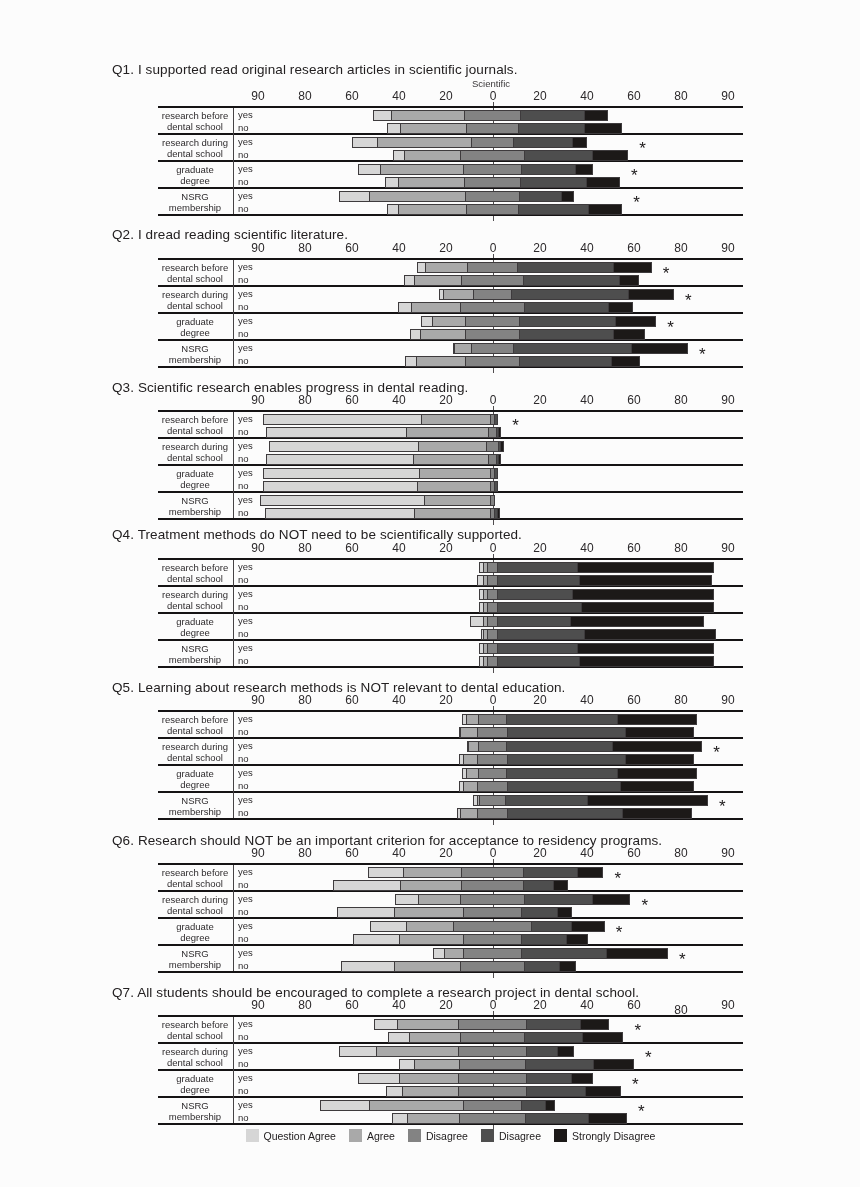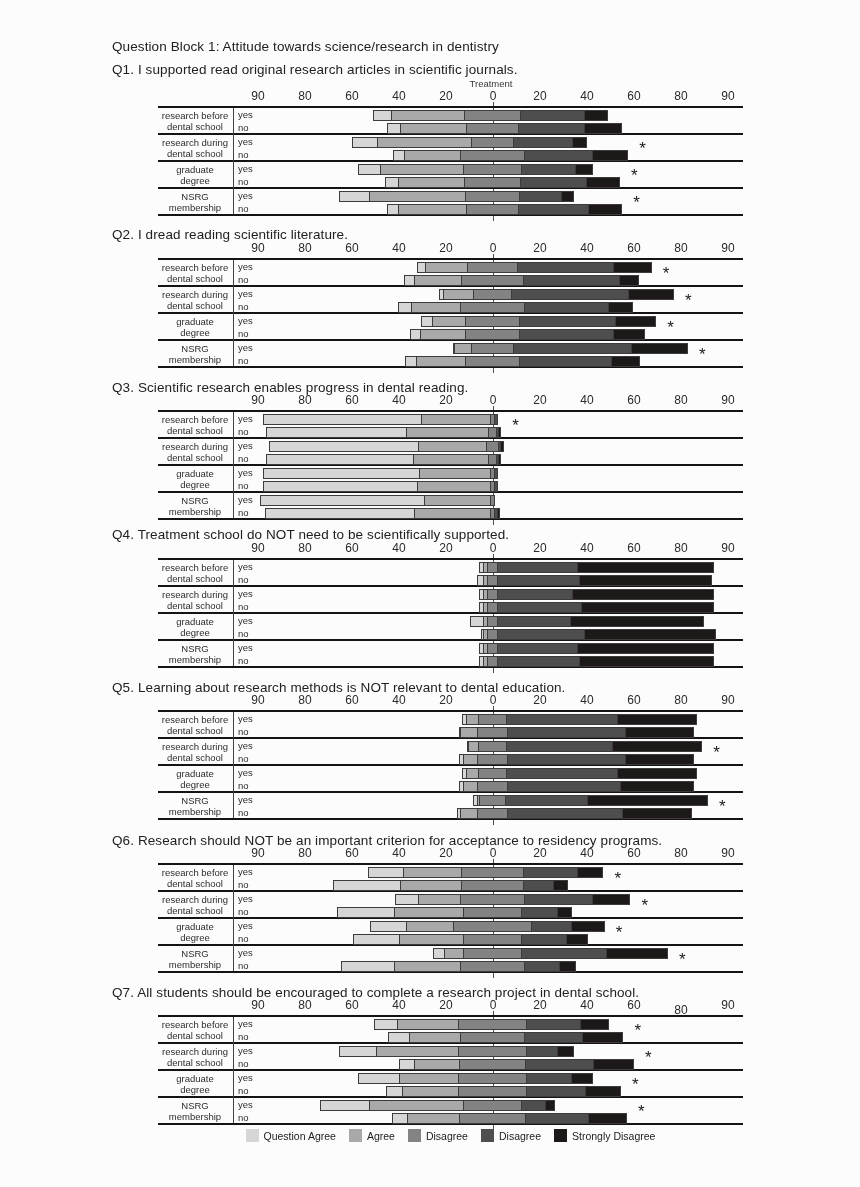--- a/index.html
+++ b/index.html
@@ -45,25 +45,24 @@
     display:flex; justify-content:center; align-items:center; gap:13px;
   }
   .legend-item { display:flex; align-items:center; gap:5px; }
   .legend-swatch { width:13px; height:13px; display:inline-block; }
   .legend-label { font-size:10.5px; color:#232021; white-space:nowrap; }
 </style>
 </head>
 <body>
 
 <div class="page">
-  <div class="header">Question Block 1: Attitude towards science/research in dentistry</div>
   <div id="blocks">
       <div>
         <div class="qtitle" style="top: 62px;">Q1. I supported read original research articles in scientific journals.</div>
-        <div class="pct-label" style="left: 491px; top: 78px;">Treatment</div>
+        <div class="pct-label" style="left: 491px; top: 78px;">Scientific</div>
         <span class="tick-label" style="left: 258px; top: 89px;">90</span>
         <span class="tick-label" style="left: 305px; top: 89px;">80</span>
         <span class="tick-label" style="left: 352px; top: 89px;">60</span>
         <span class="tick-label" style="left: 399px; top: 89px;">40</span>
         <span class="tick-label" style="left: 446px; top: 89px;">20</span>
         <span class="tick-label" style="left: 493px; top: 89px;">0</span>
         <span class="tick-label" style="left: 540px; top: 89px;">20</span>
         <span class="tick-label" style="left: 587px; top: 89px;">40</span>
         <span class="tick-label" style="left: 634px; top: 89px;">60</span>
         <span class="tick-label" style="left: 681px; top: 89px;">80</span>
@@ -355,21 +354,21 @@
         <span class="resp-label" style="left: 238px; top: 507px;">no</span>
         <div class="bar" style="left: 265.05px; top: 507.5px;">
           <div class="seg" style="width: 150.4px; background: rgb(214, 214, 214);"></div>
           <div class="seg" style="width: 75.2px; background: rgb(169, 169, 169);"></div>
           <div class="seg" style="width: 4.7px; background: rgb(131, 131, 131);"></div>
           <div class="seg" style="width: 2.35px; background: rgb(78, 78, 78);"></div>
           <div class="seg" style="width: 2.35px; background: rgb(28, 25, 24);"></div>
         </div>
       </div>
       <div>
-        <div class="qtitle" style="top: 527px;">Q4. Treatment school do NOT need to be scientifically supported.</div>
+        <div class="qtitle" style="top: 527px;">Q4. Treatment methods do NOT need to be scientifically supported.</div>
         <span class="tick-label" style="left: 258px; top: 541px;">90</span>
         <span class="tick-label" style="left: 305px; top: 541px;">80</span>
         <span class="tick-label" style="left: 352px; top: 541px;">60</span>
         <span class="tick-label" style="left: 399px; top: 541px;">40</span>
         <span class="tick-label" style="left: 446px; top: 541px;">20</span>
         <span class="tick-label" style="left: 493px; top: 541px;">0</span>
         <span class="tick-label" style="left: 540px; top: 541px;">20</span>
         <span class="tick-label" style="left: 587px; top: 541px;">40</span>
         <span class="tick-label" style="left: 634px; top: 541px;">60</span>
         <span class="tick-label" style="left: 681px; top: 541px;">80</span>

